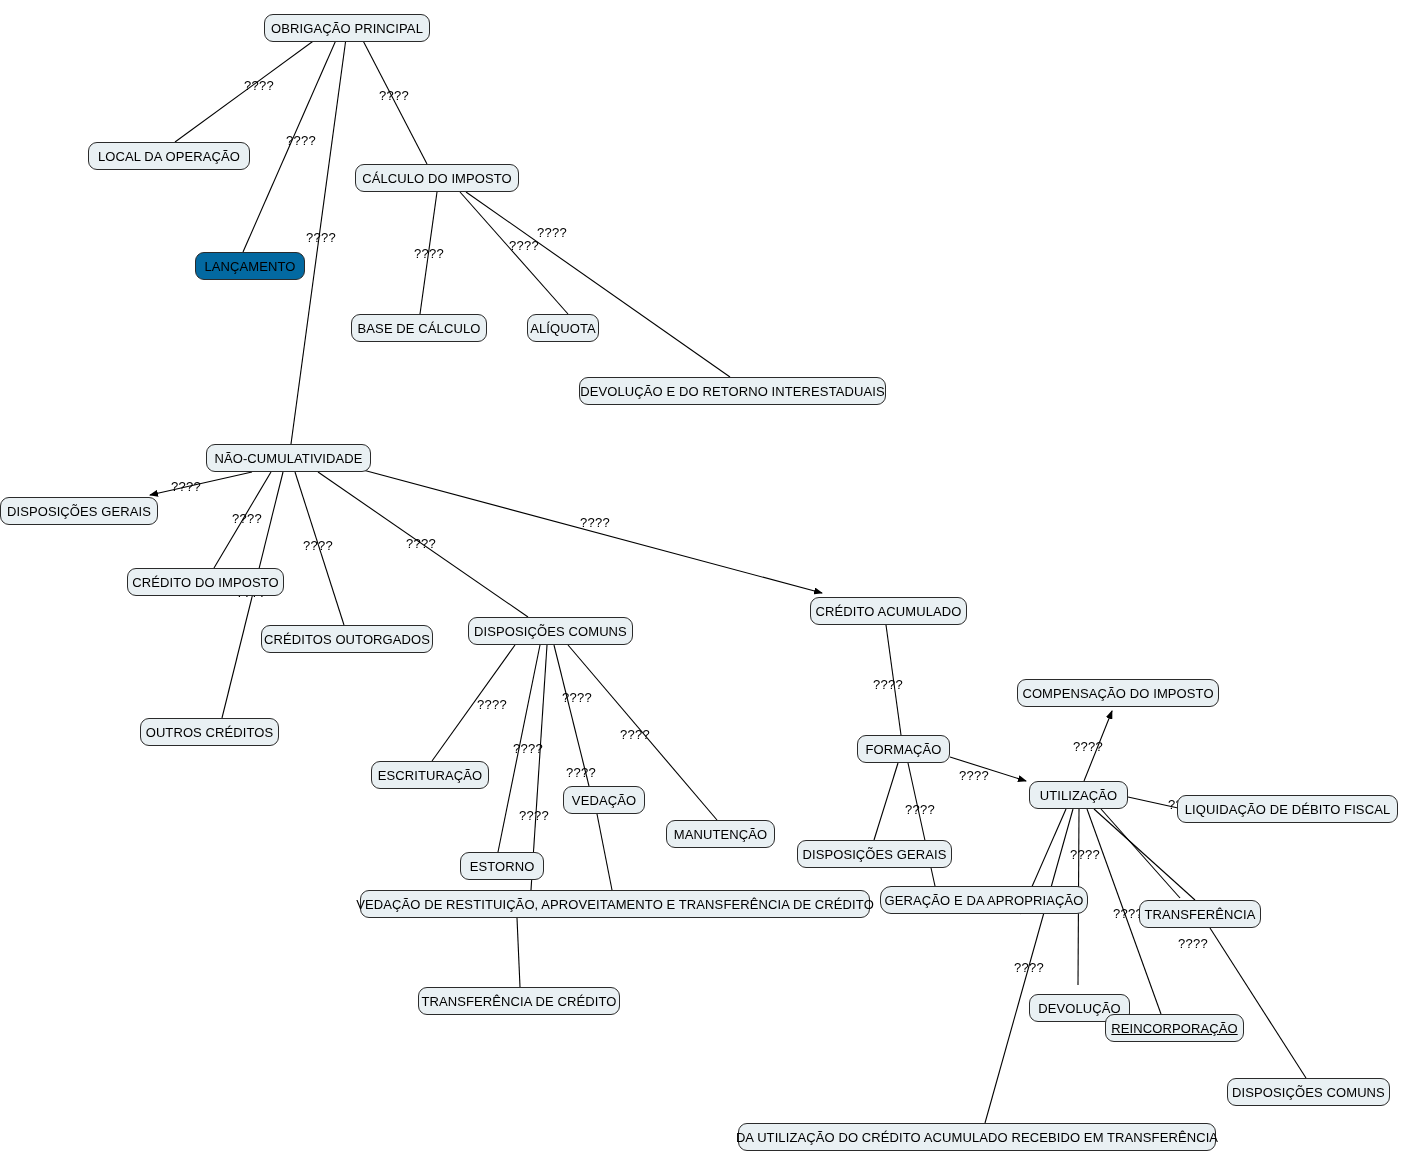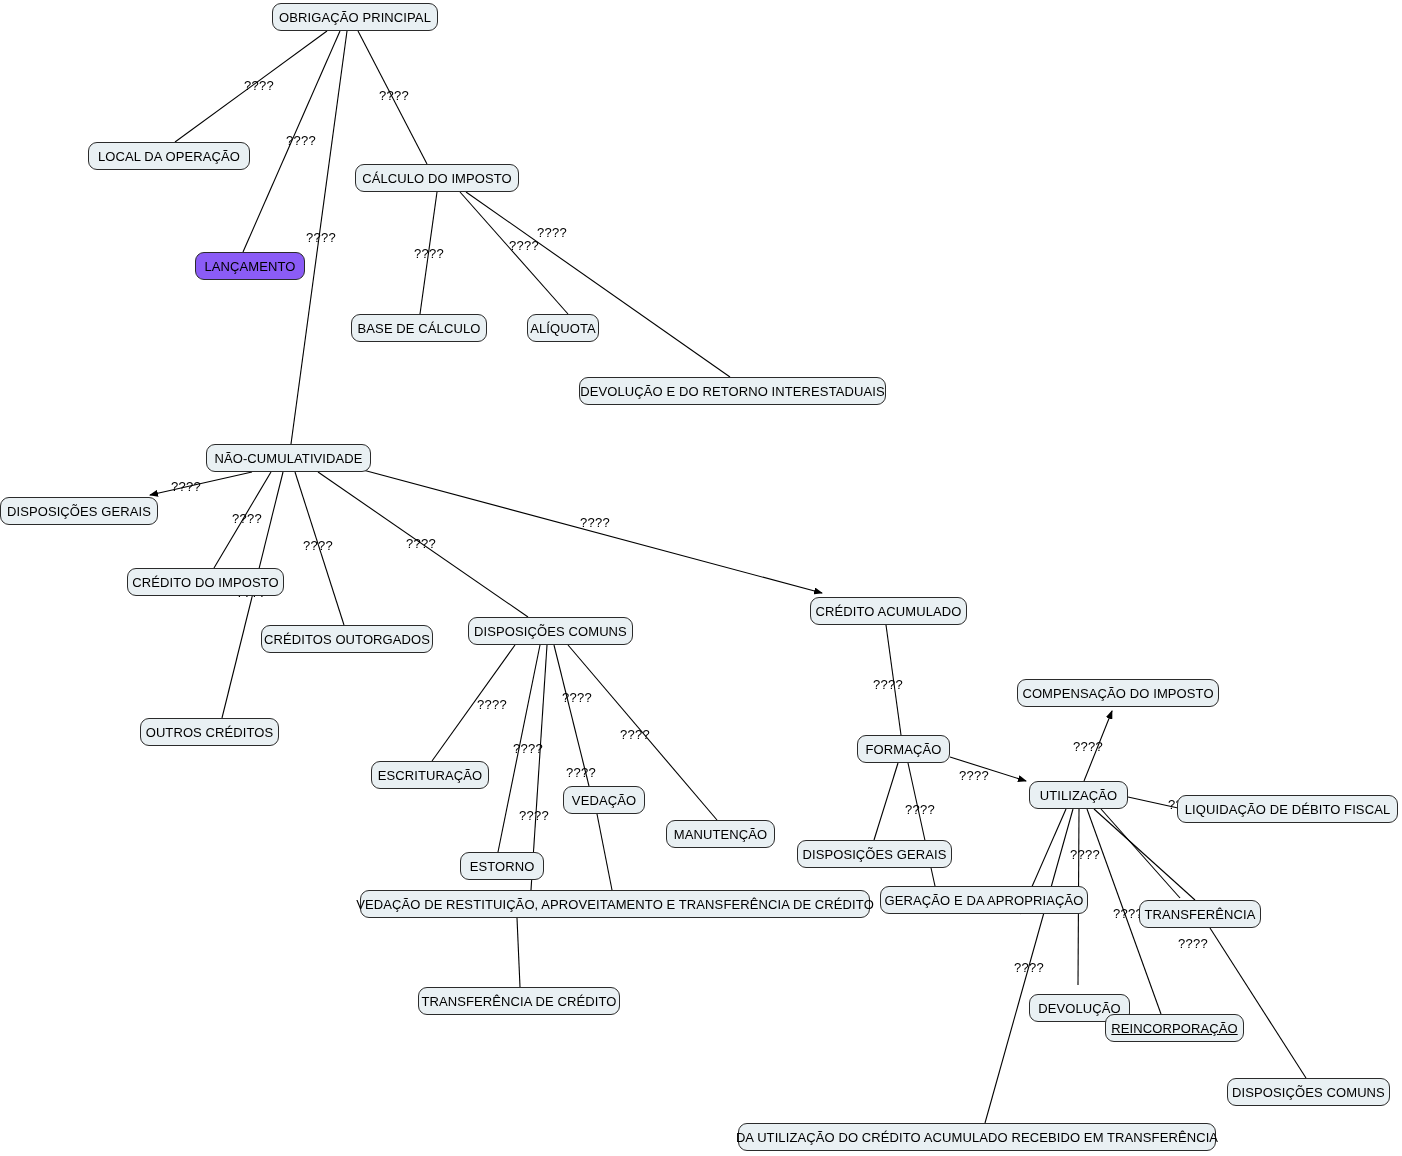--- a/index.html
+++ b/index.html
@@ -127,24 +127,24 @@
       <div class="edge-label" style="left: 905px; top: 802px;">????</div>
       <div class="edge-label" style="left: 959px; top: 768px;">????</div>
       <div class="edge-label" style="left: 1073px; top: 739px;">????</div>
       <div class="edge-label behind" style="left: 1168px; top: 797px;">????</div>
       <div class="edge-label" style="left: 1070px; top: 847px;">????</div>
       <div class="edge-label" style="left: 1014px; top: 960px;">????</div>
       <div class="edge-label behind" style="left: 1113px; top: 906px;">????</div>
       <div class="edge-label" style="left: 1178px; top: 936px;">????</div>
     </div>
   <div id="nodes-group">
-      <div class="node" style="left: 264px; top: 3px; width: 166px; background: rgb(233, 240, 243); border-color: rgb(43, 43, 43); margin-left: 8px;">OBRIGAÇÃO PRINCIPAL</div>
+      <div class="node" style="left: 264px; top: 14px; width: 166px; background: rgb(233, 240, 243); border-color: rgb(43, 43, 43);">OBRIGAÇÃO PRINCIPAL</div>
       <div class="node" style="left: 88px; top: 142px; width: 162px; background: rgb(233, 240, 243); border-color: rgb(43, 43, 43);">LOCAL DA OPERAÇÃO</div>
       <div class="node" style="left: 355px; top: 164px; width: 164px; background: rgb(233, 240, 243); border-color: rgb(43, 43, 43);">CÁLCULO DO IMPOSTO</div>
-      <div class="node" style="left: 195px; top: 252px; width: 110px; background: #8b5cf6; border-color: rgb(43, 43, 43);">LANÇAMENTO</div>
+      <div class="node" style="left: 195px; top: 252px; width: 110px; background: #0369a1; border-color: rgb(43, 43, 43);">LANÇAMENTO</div>
       <div class="node" style="left: 351px; top: 314px; width: 136px; background: rgb(233, 240, 243); border-color: rgb(43, 43, 43);">BASE DE CÁLCULO</div>
       <div class="node" style="left: 527px; top: 314px; width: 72px; background: rgb(233, 240, 243); border-color: rgb(43, 43, 43);">ALÍQUOTA</div>
       <div class="node" style="left: 579px; top: 377px; width: 307px; background: rgb(233, 240, 243); border-color: rgb(43, 43, 43);">DEVOLUÇÃO E DO RETORNO INTERESTADUAIS</div>
       <div class="node" style="left: 206px; top: 444px; width: 165px; background: rgb(233, 240, 243); border-color: rgb(43, 43, 43);">NÃO-CUMULATIVIDADE</div>
       <div class="node" style="left: 0px; top: 497px; width: 158px; background: rgb(233, 240, 243); border-color: rgb(43, 43, 43);">DISPOSIÇÕES GERAIS</div>
       <div class="node" style="left: 127px; top: 568px; width: 157px; background: rgb(233, 240, 243); border-color: rgb(43, 43, 43);">CRÉDITO DO IMPOSTO</div>
       <div class="node" style="left: 261px; top: 625px; width: 172px; background: rgb(233, 240, 243); border-color: rgb(43, 43, 43);">CRÉDITOS OUTORGADOS</div>
       <div class="node" style="left: 468px; top: 617px; width: 165px; background: rgb(233, 240, 243); border-color: rgb(43, 43, 43);">DISPOSIÇÕES COMUNS</div>
       <div class="node" style="left: 810px; top: 597px; width: 157px; background: rgb(233, 240, 243); border-color: rgb(43, 43, 43);">CRÉDITO ACUMULADO</div>
       <div class="node" style="left: 140px; top: 718px; width: 139px; background: rgb(233, 240, 243); border-color: rgb(43, 43, 43);">OUTROS CRÉDITOS</div>
@@ -152,20 +152,20 @@
       <div class="node" style="left: 563px; top: 786px; width: 82px; background: rgb(233, 240, 243); border-color: rgb(43, 43, 43);">VEDAÇÃO</div>
       <div class="node" style="left: 666px; top: 820px; width: 109px; background: rgb(233, 240, 243); border-color: rgb(43, 43, 43);">MANUTENÇÃO</div>
       <div class="node" style="left: 460px; top: 852px; width: 84px; background: rgb(233, 240, 243); border-color: rgb(43, 43, 43);">ESTORNO</div>
       <div class="node" style="left: 360px; top: 890px; width: 510px; background: rgb(233, 240, 243); border-color: rgb(43, 43, 43);">VEDAÇÃO DE RESTITUIÇÃO, APROVEITAMENTO E TRANSFERÊNCIA DE CRÉDITO</div>
       <div class="node" style="left: 418px; top: 987px; width: 202px; background: rgb(233, 240, 243); border-color: rgb(43, 43, 43);">TRANSFERÊNCIA DE CRÉDITO</div>
       <div class="node" style="left: 1017px; top: 679px; width: 202px; background: rgb(233, 240, 243); border-color: rgb(43, 43, 43);">COMPENSAÇÃO DO IMPOSTO</div>
       <div class="node" style="left: 857px; top: 735px; width: 93px; background: rgb(233, 240, 243); border-color: rgb(43, 43, 43);">FORMAÇÃO</div>
       <div class="node" style="left: 1029px; top: 781px; width: 99px; background: rgb(233, 240, 243); border-color: rgb(43, 43, 43);">UTILIZAÇÃO</div>
       <div class="node" style="left: 1177px; top: 795px; width: 221px; background: rgb(233, 240, 243); border-color: rgb(43, 43, 43);">LIQUIDAÇÃO DE DÉBITO FISCAL</div>
       <div class="node" style="left: 797px; top: 840px; width: 155px; background: rgb(233, 240, 243); border-color: rgb(43, 43, 43);">DISPOSIÇÕES GERAIS</div>
-      <div class="node" style="left: 880px; top: 886px; width: 208px; background: rgb(233, 240, 243); border-color: rgb(43, 43, 43);">GERAÇÃO E DA APROPRIAÇÃO</div>
+      <div class="node" style="left: 880px; top: 886px; width: 208px; background: rgb(233, 240, 243); border-color: rgb(43, 43, 43); border-radius: 11px;">GERAÇÃO E DA APROPRIAÇÃO</div>
       <div class="node" style="left: 1139px; top: 900px; width: 122px; background: rgb(233, 240, 243); border-color: rgb(43, 43, 43);">TRANSFERÊNCIA</div>
       <div class="node" style="left: 1029px; top: 985px; width: 101px; background: rgb(233, 240, 243); border-color: rgb(43, 43, 43); margin-top: 9px;">DEVOLUÇÃO</div>
       <div class="node" style="left: 1105px; top: 1014px; width: 139px; background: rgb(233, 240, 243); border-color: rgb(43, 43, 43); text-decoration: underline;">REINCORPORAÇÃO</div>
       <div class="node" style="left: 1227px; top: 1078px; width: 163px; background: rgb(233, 240, 243); border-color: rgb(43, 43, 43);">DISPOSIÇÕES COMUNS</div>
       <div class="node" style="left: 738px; top: 1123px; width: 478px; background: rgb(233, 240, 243); border-color: rgb(43, 43, 43);">DA UTILIZAÇÃO DO CRÉDITO ACUMULADO RECEBIDO EM TRANSFERÊNCIA</div>
     </div>
 </div>
 
 </body></html>

